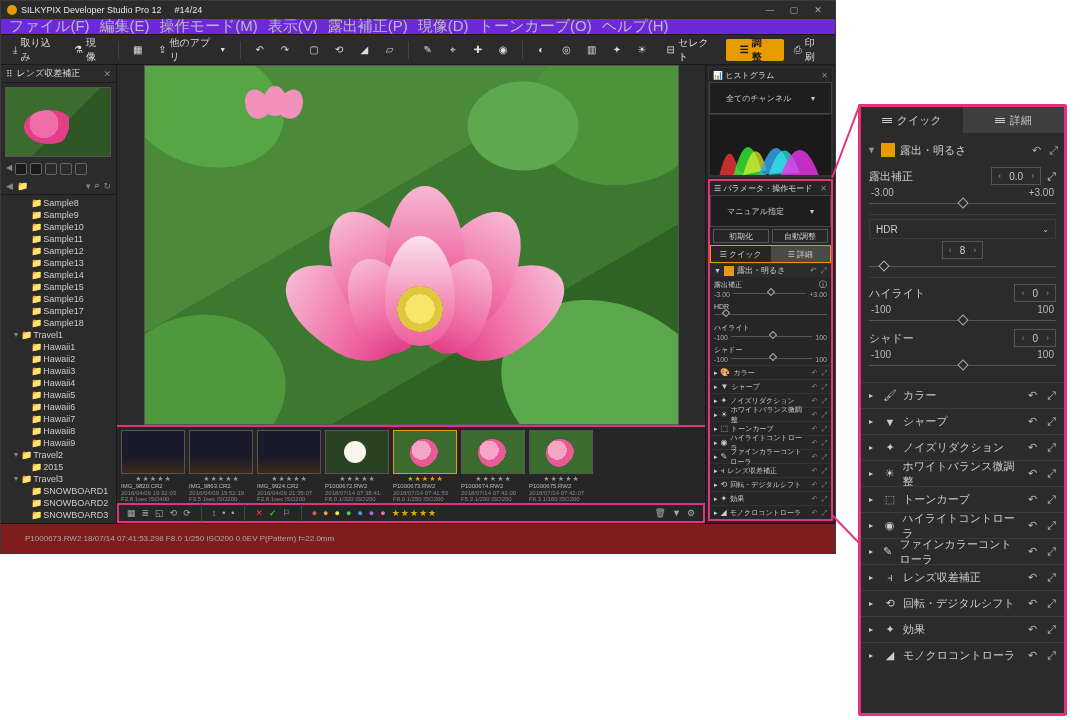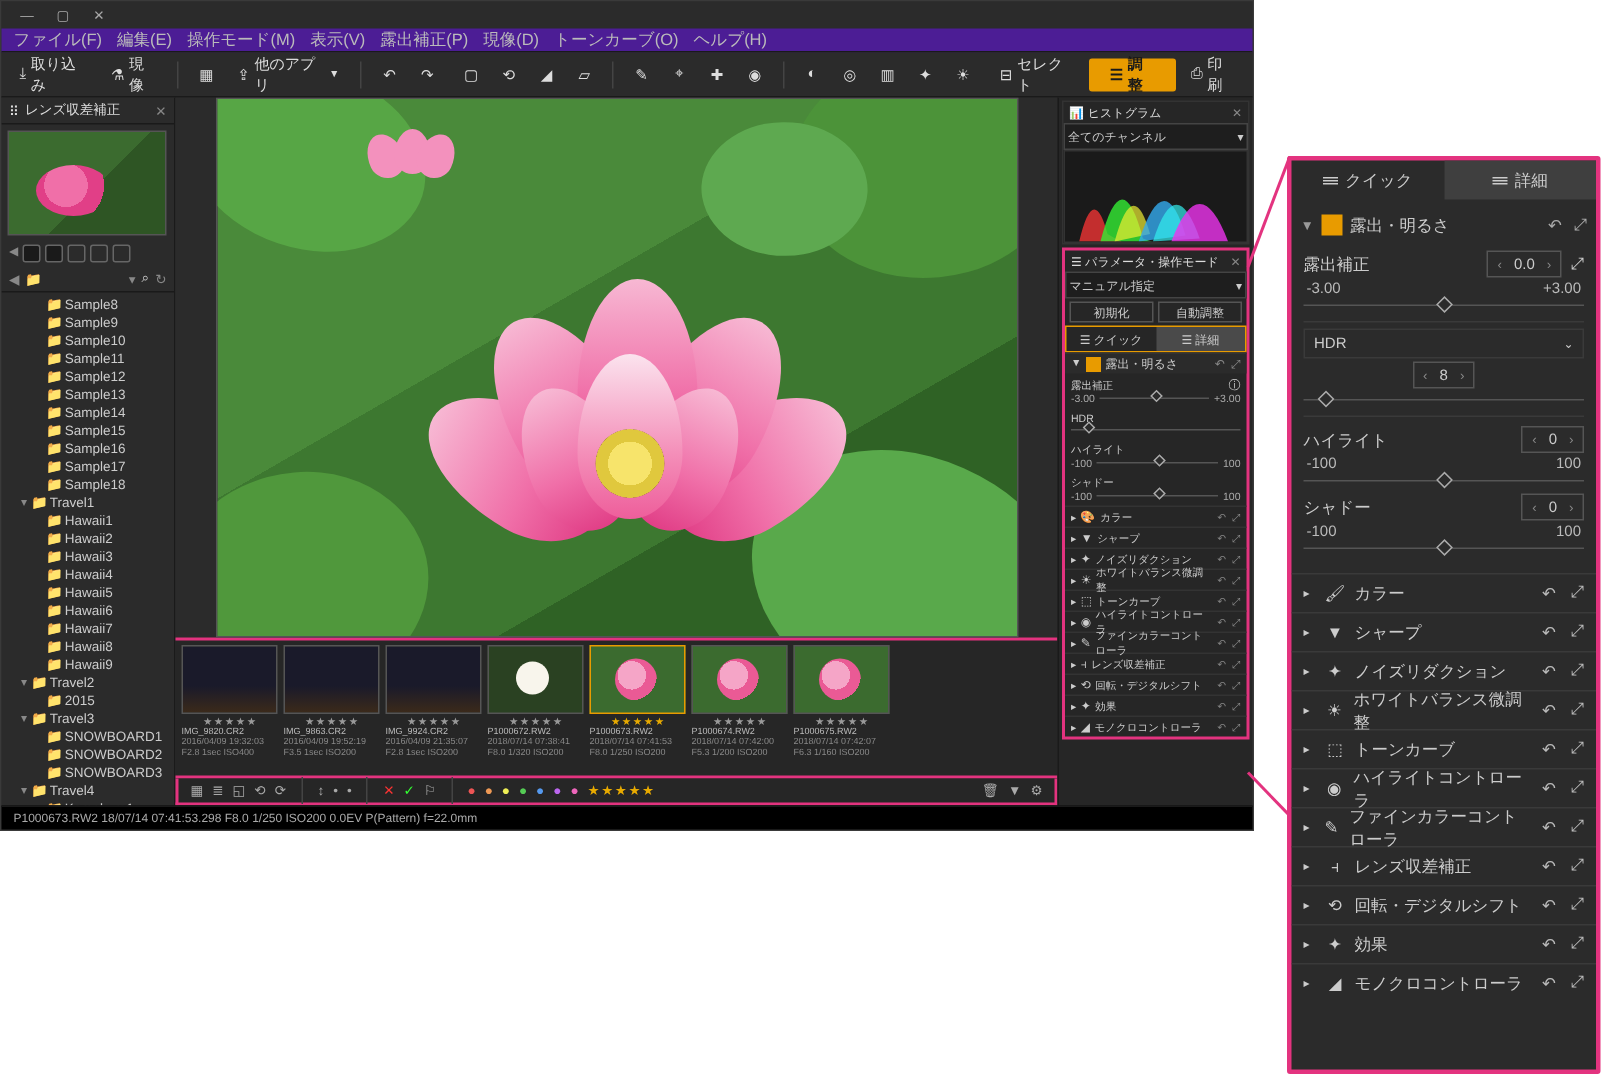--- a/index.html
+++ b/index.html
@@ -27,23 +27,23 @@
     padding: 0 6px;
     font-size: 9px;
     color: #e8e8e8;
   }
   .titlebar .left { display:flex; align-items:center; gap:4px; flex:1;}
   .titlebar .winbtns { display:flex; gap:2px; }
   .winbtn { width: 22px; height: 14px; display:flex; align-items:center; justify-content:center; color:#aaa; font-size:9px; }
   .logo-dot { width:10px;height:10px;border-radius:50%;background:#e89b00;display:inline-block;}
   .menubar {
     height: 16px; display:flex; gap:10px; padding: 0 8px;
-    font-size: 11px; color:#bbb;
+    font-size: 15px; color:#bbb;
     align-items:center;
-    background:#4c1d95;
+    background:#6d28d9;
     border-bottom:1px solid #1a1a1a;
   }
   .menubar span { cursor:default; }
   .toolbar {
     height: 30px; background:#2b2b2b;
     border-bottom:1px solid #1a1a1a;
     display:flex; align-items:center; padding:0 6px; gap:4px;
   }
   .tbtn { display:flex; align-items:center; gap:3px; padding:3px 6px; height:22px; border-radius:2px; color:#ddd; }
   .tbtn.icon-only { padding:3px 4px; width:22px; justify-content:center; }
@@ -159,32 +159,32 @@
     display:flex;align-items:center;padding:0 8px;gap:6px;
     border:2px solid #e3337f; border-top:none;
     font-size:9px;
   }
   .bottom-tools .ico{font-size:9px;color:#aaa;}
   .bottom-tools .stars{display:flex;gap:1px;}
   .bottom-tools .stars .st{color:#e8aa00;font-size:9px;}
   .bottom-tools .rtools{margin-left:auto;display:flex;gap:6px;}
 
   .statusbar {
-    height:16px; background:#000000;border-top:1px solid #1a1a1a;
-    font-size:8px; color:#aaa; display:flex; align-items:center; padding:0 8px;
+    height:30px; background:#7f1d1d;border-top:1px solid #1a1a1a;
+    font-size:8px; color:#aaa; display:flex; align-items:center; padding:0 24px;
   }
 
   
   .rightcol { width:130px; background:#262626; border-left:1px solid #1a1a1a;
     display:flex; flex-direction:column; padding:2px; gap:2px;}
   .hist { height:62px; background:#1a1a1a; position:relative; border:1px solid #333;}
   .hist svg { width:100%; height:100%; }
   .right-section { border:1px solid #333; }
   .rs-head { height:14px;font-size:8px;padding:0 4px;display:flex;align-items:center;color:#ddd;}
-  .drop { background:#1e1e1e; border:1px solid #444; height:18px;font-size:8px;padding:0 2px;display:flex;align-items:center;justify-content:space-between;}
+  .drop { background:#1e1e1e; border:1px solid #444; height:32px;font-size:8px;padding:0 16px;display:flex;align-items:center;justify-content:space-between;}
   .btn-row { display:flex; gap:3px; padding:2px 3px;}
   .btn-row .b { flex:1; height:14px;font-size:8px;border:1px solid #555;display:flex;align-items:center;justify-content:center;}
   .tabbox { border:1px solid #e89b00; display:flex;}
   .tabbox .t { flex:1;height:16px;font-size:8px;display:flex;align-items:center;justify-content:center;gap:2px;}
   .tabbox .t.active{ background:#4a4a4a;}
   .adj-item { padding:2px 4px; font-size:8px; }
   .adj-item.head { display:flex; align-items:center; gap:3px; background:#2b2b2b; border-top:1px solid #333; height:14px;}
   .adj-item.head .r { margin-left:auto; display:flex; gap:4px; color:#888;}
   .adj-item .orange-sq { width:10px;height:10px;background:#e89b00;display:inline-block;}
   .slider-row { display:flex; align-items:center; gap:3px;}
@@ -238,20 +238,26 @@
 
   
   svg.connector{position:absolute;pointer-events:none;}
 </style>
 </head>
 <body>
 
 <div class="app">
 
   <div class="titlebar">
+    <div class="left">
+      <span class="logo-dot"></span>
+      <span>SILKYPIX Developer Studio Pro 12</span>
+      <span>&nbsp;&nbsp;</span>
+      <span>#14/24</span>
+    </div>
     <div class="winbtns">
       <div class="winbtn">—</div>
       <div class="winbtn">▢</div>
       <div class="winbtn">✕</div>
     </div>
   </div>
 
   <div class="menubar">
     <span>ファイル(F)</span>
     <span>編集(E)</span>

